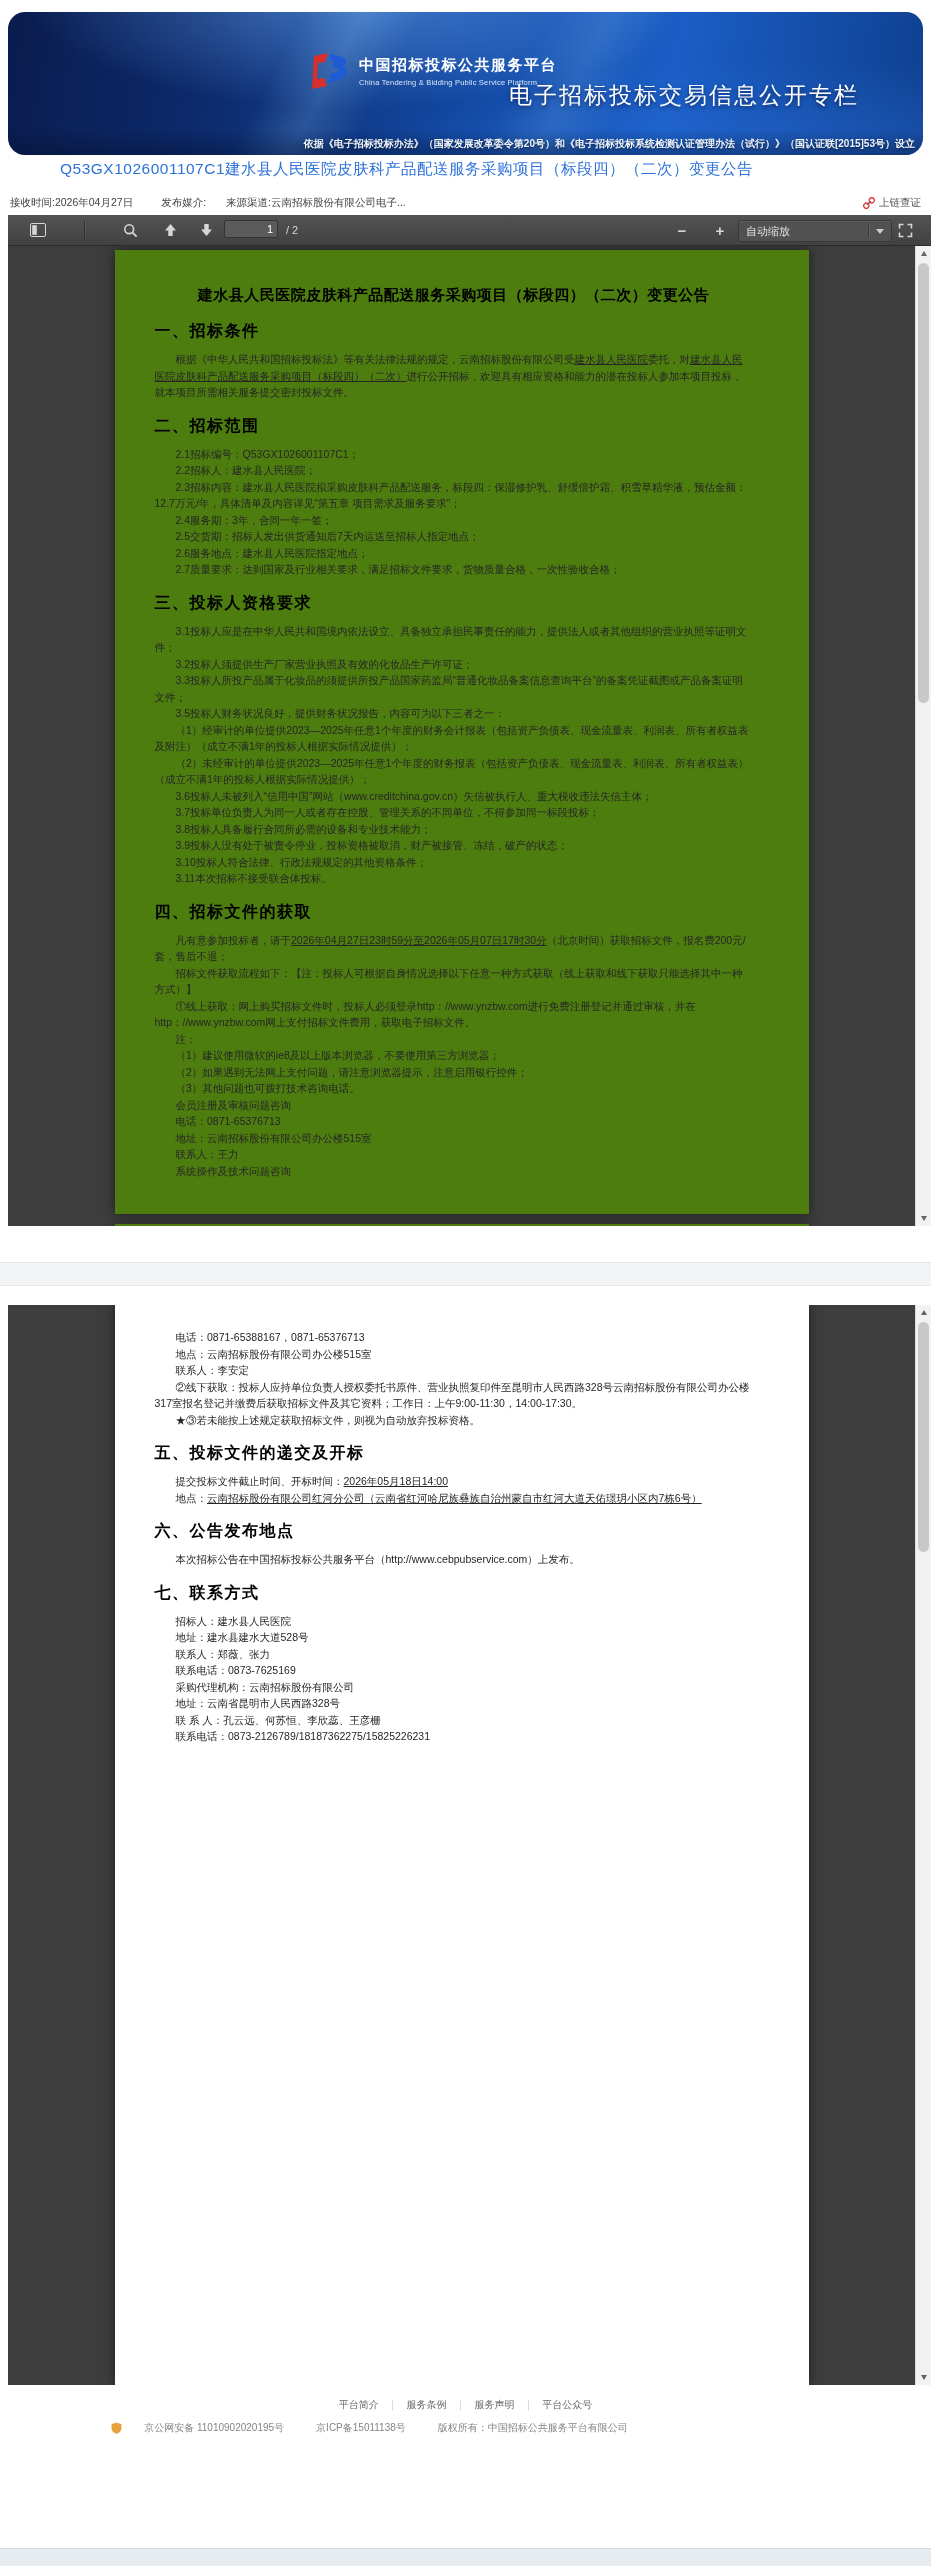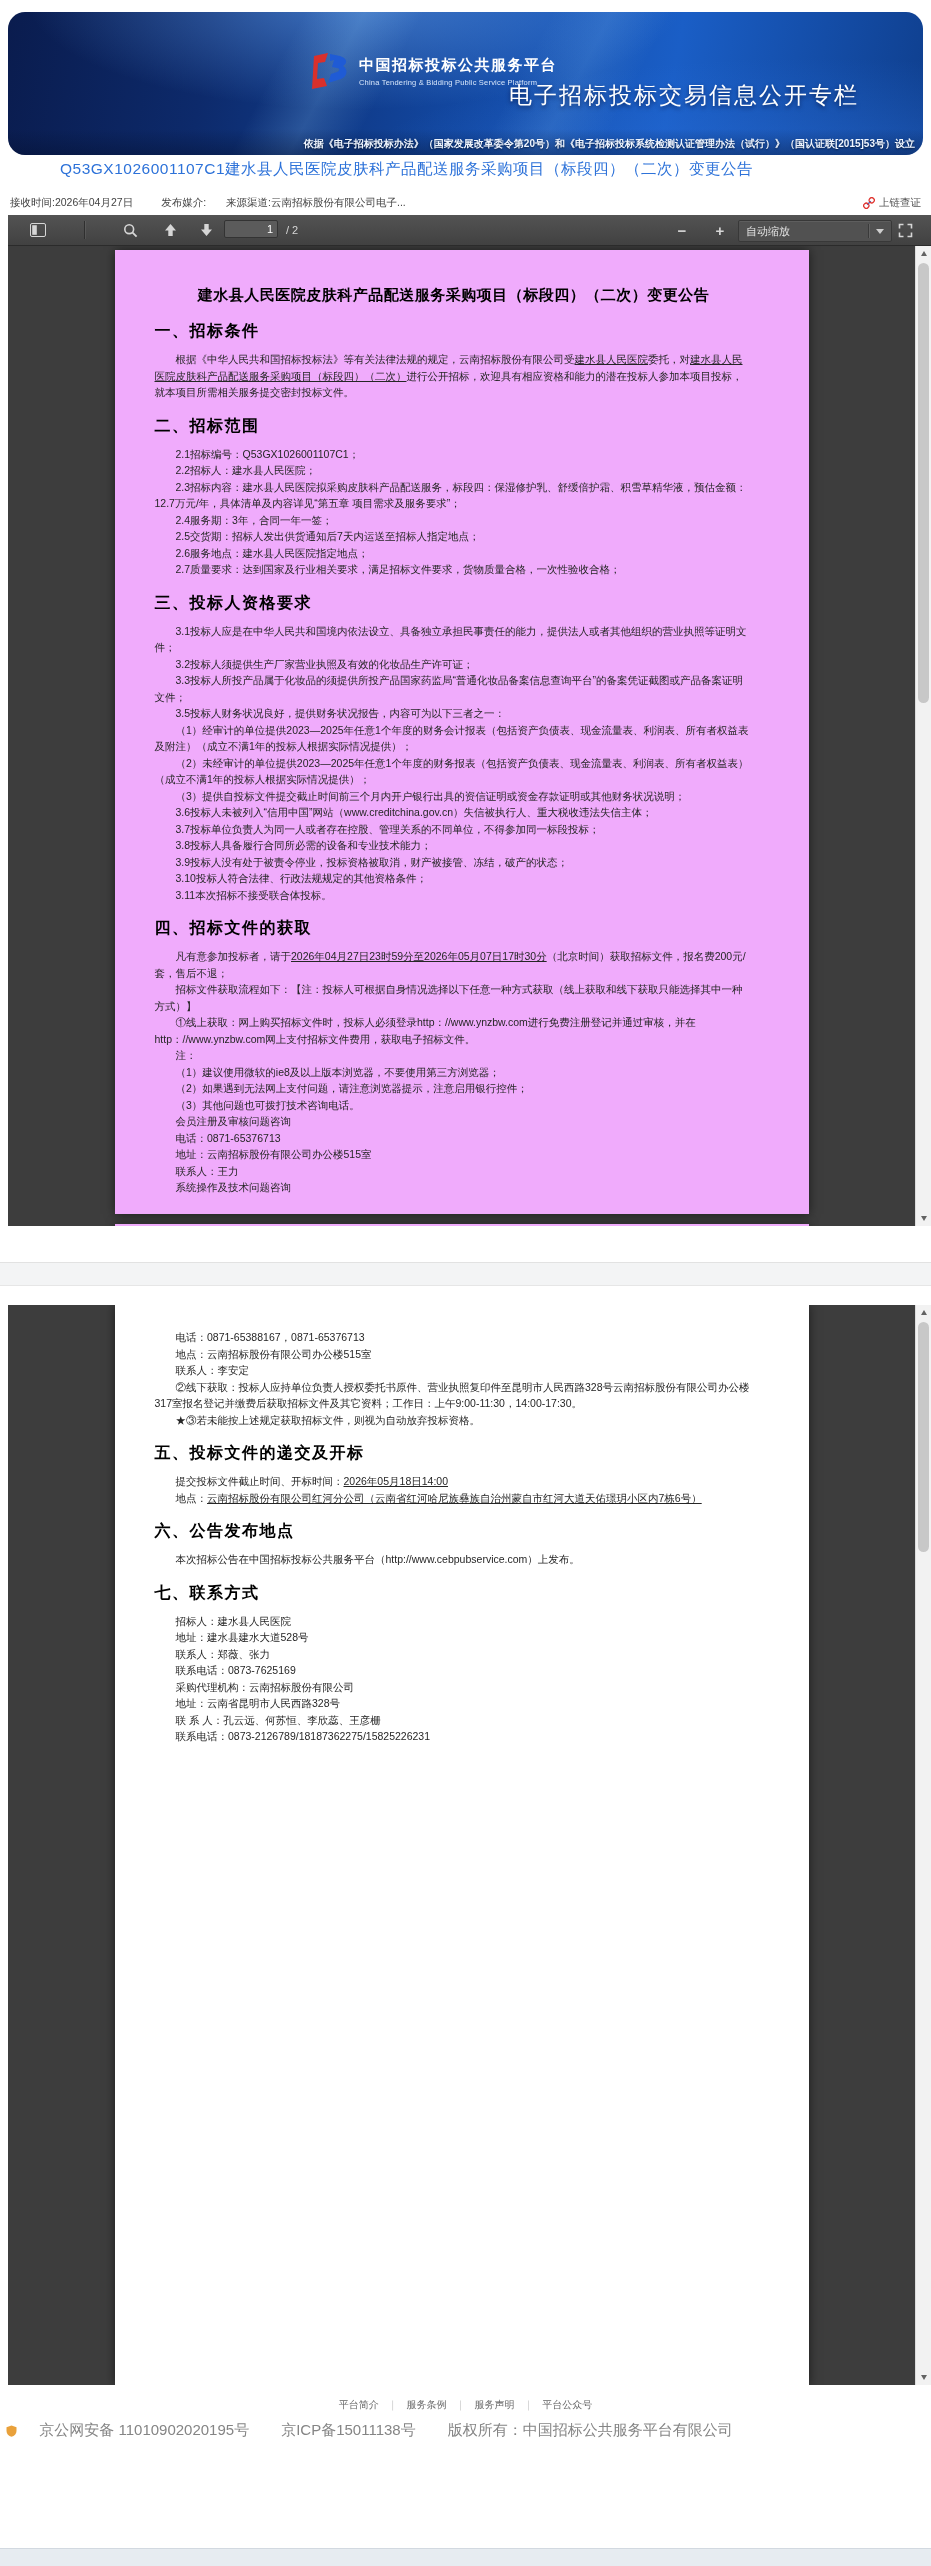--- a/index.html
+++ b/index.html
@@ -48,21 +48,21 @@
   .page-total{position:absolute;left:278px;top:9px;font-size:11px;color:#d6d6d6;}
   .zoom-select{position:absolute;left:730px;top:5px;width:152px;height:20px;background:#515151;
     border:1px solid #383838;border-radius:2px;box-shadow:inset 0 1px 0 rgba(255,255,255,.08);
     display:flex;align-items:center;cursor:pointer;}
   .zoom-select .zlabel{font-size:11px;color:#e2e2e2;padding-left:7px;flex:1;}
   .zoom-select .zdiv{width:1px;height:14px;background:#3a3a3a;box-shadow:1px 0 0 rgba(255,255,255,.1);}
   .caret{width:0;height:0;border-left:4px solid transparent;border-right:4px solid transparent;
     border-top:5px solid #cfcfcf;margin:0 7px;}
   .pdf-body{flex:1;display:flex;background:#3d3d3d;overflow:hidden;}
   .pdf-canvas{flex:1;position:relative;overflow:hidden;}
-  .sheet{background:#f0abfc;box-shadow:0 0 10px rgba(0,0,0,.55);}
+  .sheet{background:#4d7c0f;box-shadow:0 0 10px rgba(0,0,0,.55);}
   .page1{position:absolute;left:50%;transform:translateX(-50%);top:4px;width:694px;height:964px;
     box-sizing:border-box;padding:34px 56px 0 40px;}
   .page2-sliver{position:absolute;left:50%;transform:translateX(-50%);top:978px;width:694px;height:4px;}
   .vscroll{flex:none;width:15px;background:#f2f2f2;border-left:1px solid #dcdcdc;position:relative;}
   .sb-arrow{position:absolute;left:0;width:100%;height:15px;display:flex;align-items:center;justify-content:center;cursor:pointer;}
   .sb-arrow.up{top:0;} .sb-arrow.down{bottom:0;}
   .tri-up{width:0;height:0;border-left:3.5px solid transparent;border-right:3.5px solid transparent;border-bottom:5px solid #636363;}
   .tri-down{width:0;height:0;border-left:3.5px solid transparent;border-right:3.5px solid transparent;border-top:5px solid #636363;}
   .sb-thumb{position:absolute;left:2px;right:2px;background:#c8c8c8;border-radius:6px;cursor:pointer;}
 
@@ -79,21 +79,21 @@
   .doc-h{font-size:16px;font-weight:bold;color:#000;letter-spacing:1.5px;margin:14px 0 9px 0;line-height:22px;}
   .para{font-size:10.5px;line-height:16.5px;color:#262626;margin:0;text-indent:2em;}
   .ul{text-decoration:underline;}
   .bu{font-weight:normal;text-decoration:underline;}
 
   
   .footer-links{position:absolute;left:0;top:2398px;width:931px;text-align:center;font-size:10px;color:#666;}
   .footer-links .flink{cursor:pointer;}
   .footer-links .fsep{color:#c2c2c2;margin:0 9px;}
   .footer-beian{position:absolute;left:0;top:2421px;width:739px;display:flex;justify-content:center;
-    align-items:center;gap:22px;font-size:15px;color:#858585;}
+    align-items:center;gap:22px;font-size:10px;color:#858585;}
   .footer-beian .seg{margin-right:10px;}
   .bottom-band{position:absolute;left:0;top:2548px;width:931px;height:18px;background:#e7ecf1;
     border-top:1px solid #d2d9e0;}
 </style>
 </head>
 <body>
 
 <div class="screen">
 
   <div class="banner">
@@ -189,21 +189,20 @@
           <p class="para">2.6服务地点：建水县人民医院指定地点；</p>
           <p class="para">2.7质量要求：达到国家及行业相关要求，满足招标文件要求，货物质量合格，一次性验收合格；</p>
 
           <p class="doc-h">三、投标人资格要求</p>
           <p class="para">3.1投标人应是在中华人民共和国境内依法设立、具备独立承担民事责任的能力，提供法人或者其他组织的营业执照等证明文件；</p>
           <p class="para">3.2投标人须提供生产厂家营业执照及有效的化妆品生产许可证；</p>
           <p class="para">3.3投标人所投产品属于化妆品的须提供所投产品国家药监局“普通化妆品备案信息查询平台”的备案凭证截图或产品备案证明文件；</p>
           <p class="para">3.5投标人财务状况良好，提供财务状况报告，内容可为以下三者之一：</p>
           <p class="para">（1）经审计的单位提供2023—2025年任意1个年度的财务会计报表（包括资产负债表、现金流量表、利润表、所有者权益表及附注）（成立不满1年的投标人根据实际情况提供）；</p>
           <p class="para">（2）未经审计的单位提供2023—2025年任意1个年度的财务报表（包括资产负债表、现金流量表、利润表、所有者权益表）（成立不满1年的投标人根据实际情况提供）；</p>
-          <p class="para">（3）提供自投标文件提交截止时间前三个月内开户银行出具的资信证明或资金存款证明或其他财务状况说明；</p>
           <p class="para">3.6投标人未被列入“信用中国”网站（www.creditchina.gov.cn）失信被执行人、重大税收违法失信主体；</p>
           <p class="para">3.7投标单位负责人为同一人或者存在控股、管理关系的不同单位，不得参加同一标段投标；</p>
           <p class="para">3.8投标人具备履行合同所必需的设备和专业技术能力；</p>
           <p class="para">3.9投标人没有处于被责令停业，投标资格被取消，财产被接管、冻结，破产的状态；</p>
           <p class="para">3.10投标人符合法律、行政法规规定的其他资格条件；</p>
           <p class="para">3.11本次招标不接受联合体投标。</p>
 
           <p class="doc-h">四、招标文件的获取</p>
           <p class="para"><span>凡有意参加投标者，请于</span><span class="bu">2026年04月27日23时59分至2026年05月07日17时30分</span><span>（北京时间）获取招标文件，报名费200元/套，售后不退；</span></p>
           <p class="para">招标文件获取流程如下：【注：投标人可根据自身情况选择以下任意一种方式获取（线上获取和线下获取只能选择其中一种方式）】</p>

